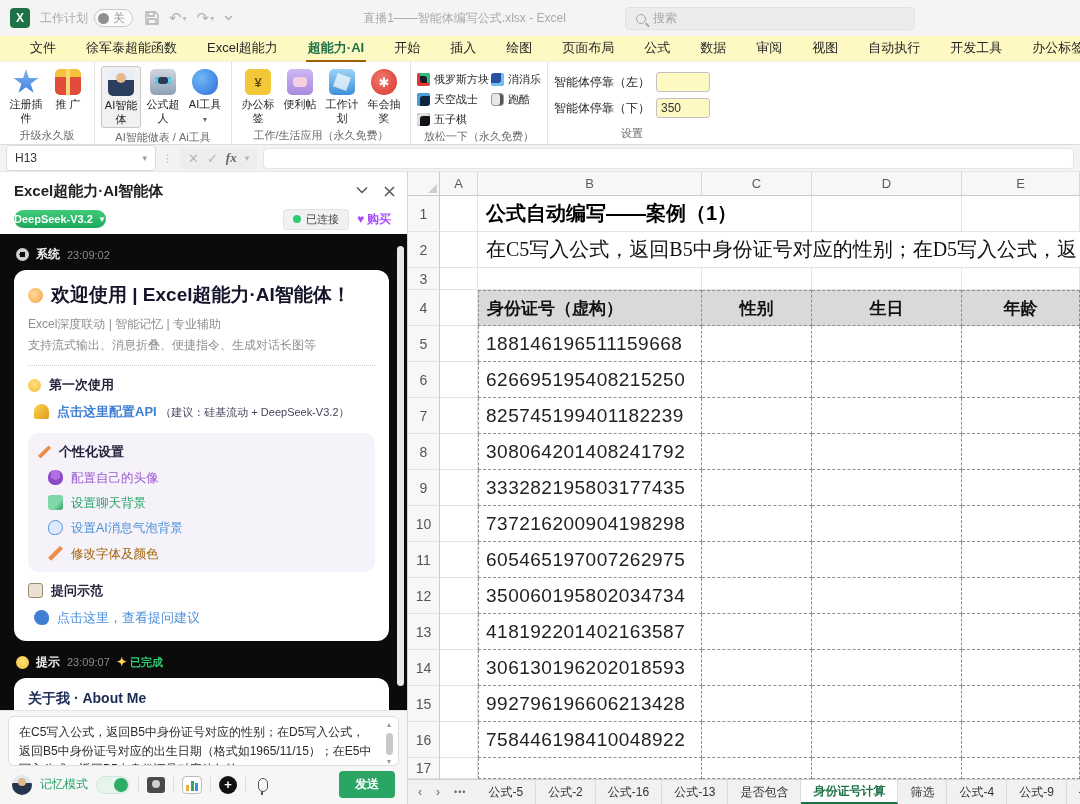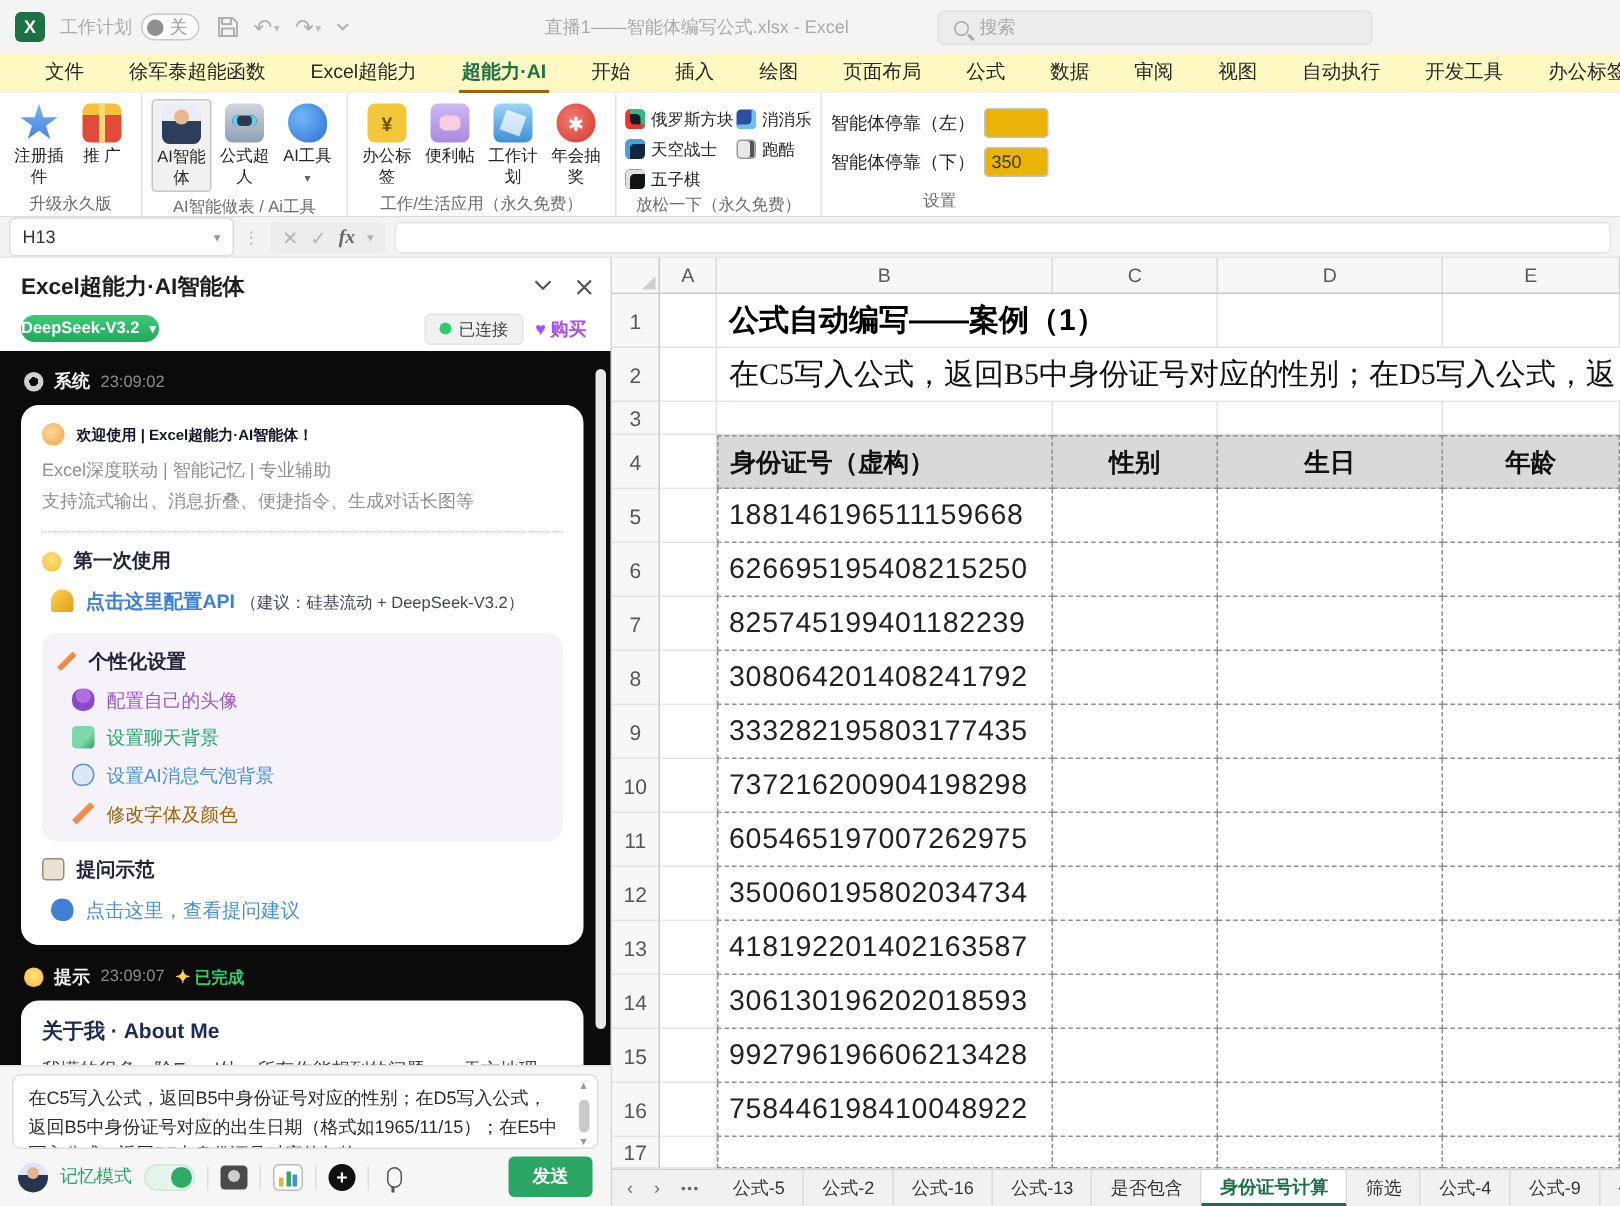--- a/index.html
+++ b/index.html
@@ -59,21 +59,21 @@
   .sic-gold { background:radial-gradient(circle,#f5d45a,#caa11f); border-radius:50%; }
   .sic-case { background:#d8b27c; border-top:3px solid #a97f46; }
   .sic-tetris { background:#1a1a2e; box-shadow:inset 3px -3px 0 #e33, inset -3px 3px 0 #3b7; }
   .sic-match { background:#2b4fa0; box-shadow:inset -3px -3px 0 #6fc0f0; }
   .sic-sky { background:#10263f; box-shadow:inset 3px 3px 0 #4aa0d8; }
   .sic-run { background:#e8e8e8; border:1px solid #999; box-shadow:inset -3px 0 0 #555; }
   .sic-gomoku { background:#101418; box-shadow:inset 3px 3px 0 #e0e0e0; }
   .dd-small { font-size:8px; color:#666; }
   .dockrow { display:flex; align-items:center; gap:6px; margin-top:6px; }
   .dockrow .dl { font-size:12px; color:#262626; white-space:nowrap; }
-  .dockinput { width:43px; height:20px; border:1px solid #c2c2c2; border-radius:3px; background:#eab308; font-size:12px; color:#333; padding:0 4px; display:flex; align-items:center; }
+  .dockinput { width:54px; height:20px; border:1px solid #c2c2c2; border-radius:3px; background:#fef9c3; font-size:12px; color:#333; padding:0 4px; display:flex; align-items:center; }
   .g5 { align-items:flex-start; }
   .g5 .rg-label { width:100%; }
 
   
   .fbar { position:absolute; left:0; top:145px; width:1080px; height:27px; background:#f3f3f3; display:flex; align-items:center; padding:0 6px; gap:6px; border-bottom:1px solid #e6e6e6; }
   .namebox { width:150px; height:21px; background:#fff; border:1px solid #dcdcdc; border-radius:4px; display:flex; align-items:center; padding:12px 8px; font-size:12px; color:#333; }
   .namebox .dd { margin-left:auto; color:#999; font-size:9px; }
   .fdots { color:#b5b5b5; font-size:11px; letter-spacing:1px; }
   .fbtns { display:flex; align-items:center; gap:8px; color:#b5b5b5; font-size:13px; background:#ededed; border-radius:4px; padding:2px 8px; height:21px; }
   .fbtns .fx { font-style:italic; font-family:"Liberation Serif", serif; color:#666; font-weight:bold; }
@@ -98,21 +98,21 @@
   .chat-scroll { position:absolute; right:3px; top:12px; width:7px; height:440px; border-radius:4px; background:#e8e8e8; }
   .msg-hdr { display:flex; align-items:center; gap:7px; padding:4px 2px 7px; }
   .msg-role { color:#f0f0f0; font-weight:bold; font-size:12px; }
   .msg-time { color:#8a8a8a; font-size:11px; }
   .msg-done { color:#2ecc71; font-size:11px; font-weight:bold; display:flex; gap:3px; align-items:center; }
   .mi { width:13px; height:13px; border-radius:50%; flex:0 0 auto; }
   .mi-gear { background:radial-gradient(circle,#0b0b0b 3px,#cfcfcf 3px); }
   .mi-bulb { background:radial-gradient(circle at 50% 40%,#ffe27a,#f5b93c); }
   .mi-spark { background:#0b0b0b; color:#ffd34d; font-size:12px; width:auto; height:auto; border-radius:0; }
   .card { background:#fff; border-radius:12px; padding:12px 14px; }
-  .w-title { display:flex; align-items:center; gap:8px; font-size:10px; font-weight:bold; color:#14142b; }
+  .w-title { display:flex; align-items:center; gap:8px; font-size:19px; font-weight:bold; color:#14142b; }
   .li { width:15px; height:15px; border-radius:50%; flex:0 0 auto; }
   .li-clap { background:radial-gradient(circle at 40% 40%,#ffd9a0,#f5a23c); }
   .li-key { background:linear-gradient(135deg,#ffd34d,#e09c1f); border-radius:50% 50% 2px 2px; }
   .li-person { background:radial-gradient(circle at 50% 32%,#b06fe0 5px,#8b48c9 5px); border-radius:45%; }
   .li-pic { background:linear-gradient(135deg,#7fd8a8 60%,#2e9e66); border-radius:3px; }
   .li-bubble { background:#dce9fb; border:1.5px solid #5a93d8; border-radius:50% 50% 50% 6px; }
   .li-pen { background:linear-gradient(135deg,#f6b06a,#e86a1f); clip-path:polygon(20% 100%,0 80%,80% 0,100% 20%); border-radius:0; }
   .li-clip { background:#e9e2d4; border:1.5px solid #9a8d72; border-radius:3px; }
   .li-chat { background:#3f7fd4; border-radius:50% 50% 6px 50%; }
   .gray-line { color:#8f8f93; font-size:12px; margin-top:7px; line-height:1.5; }

